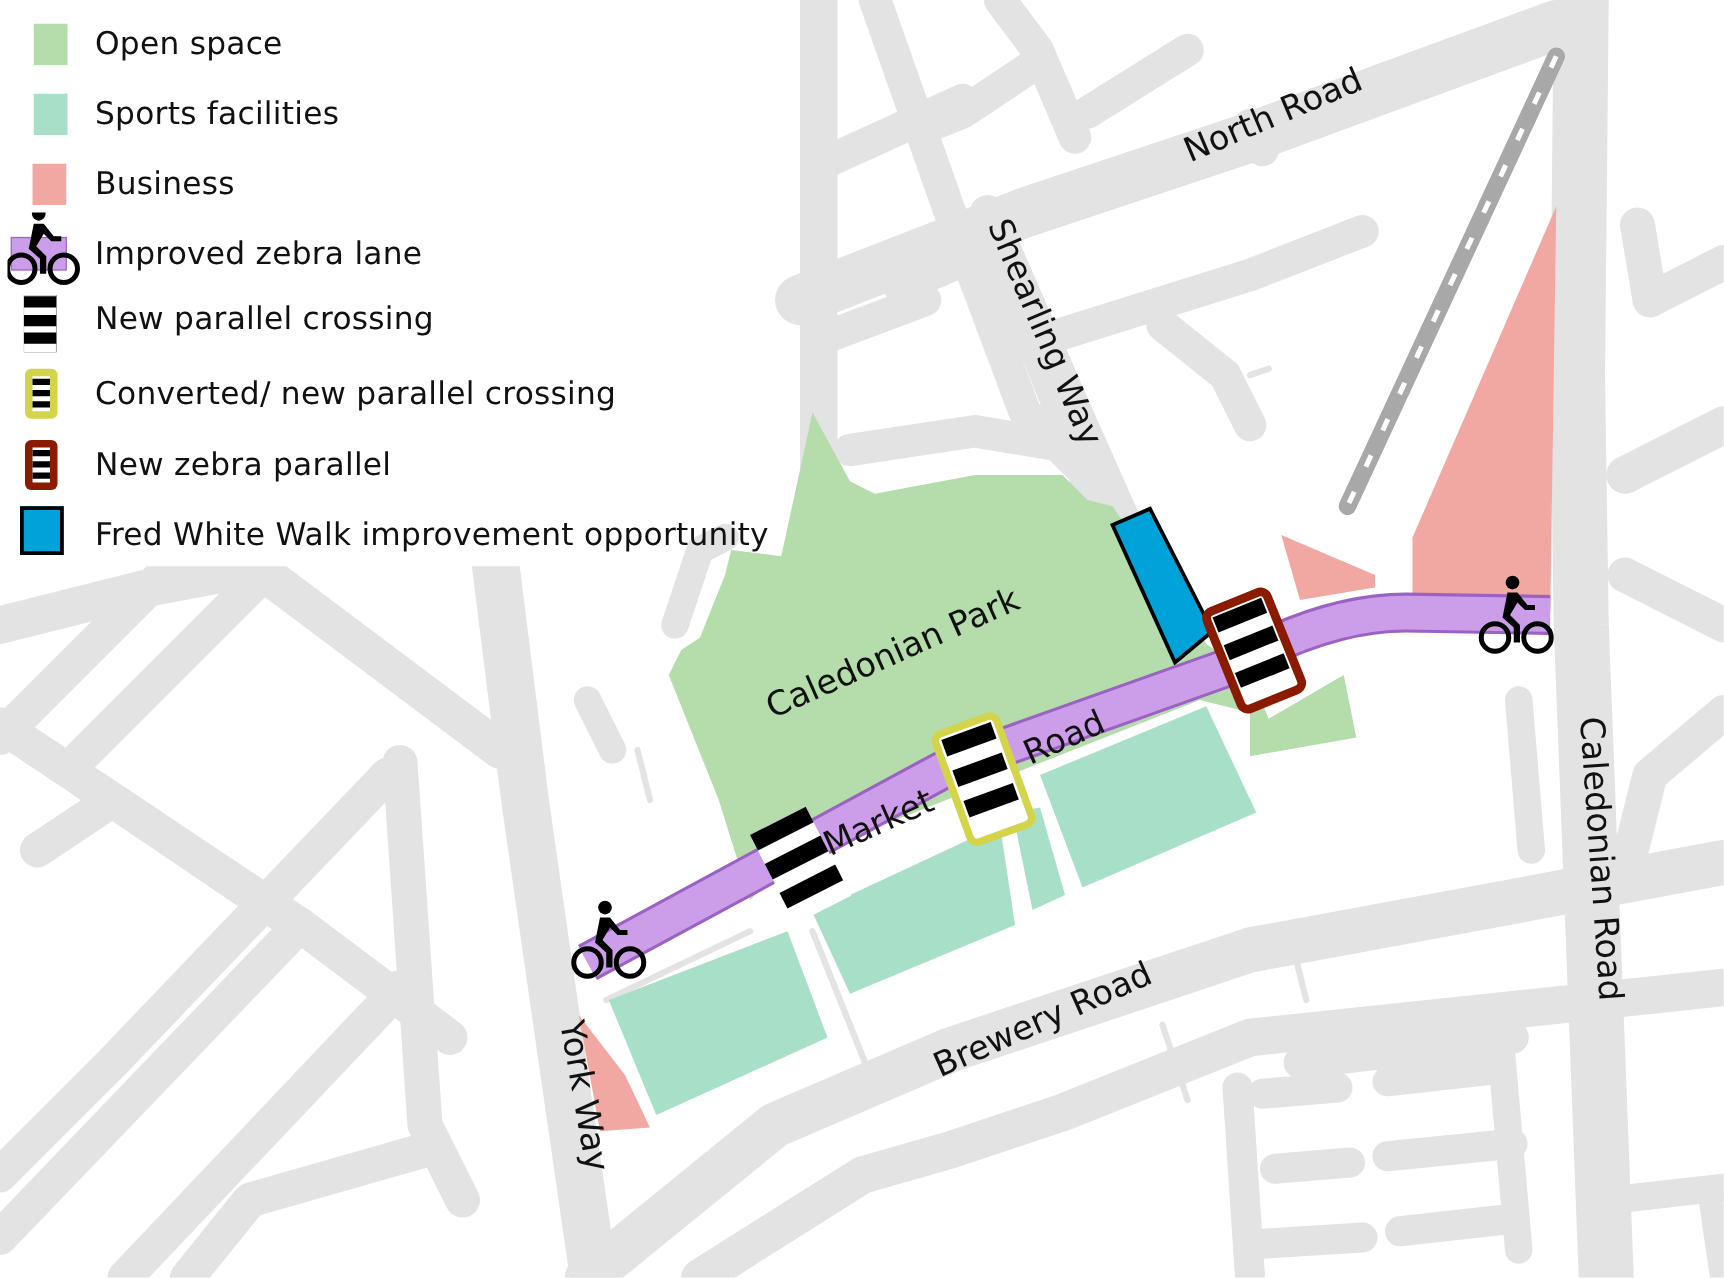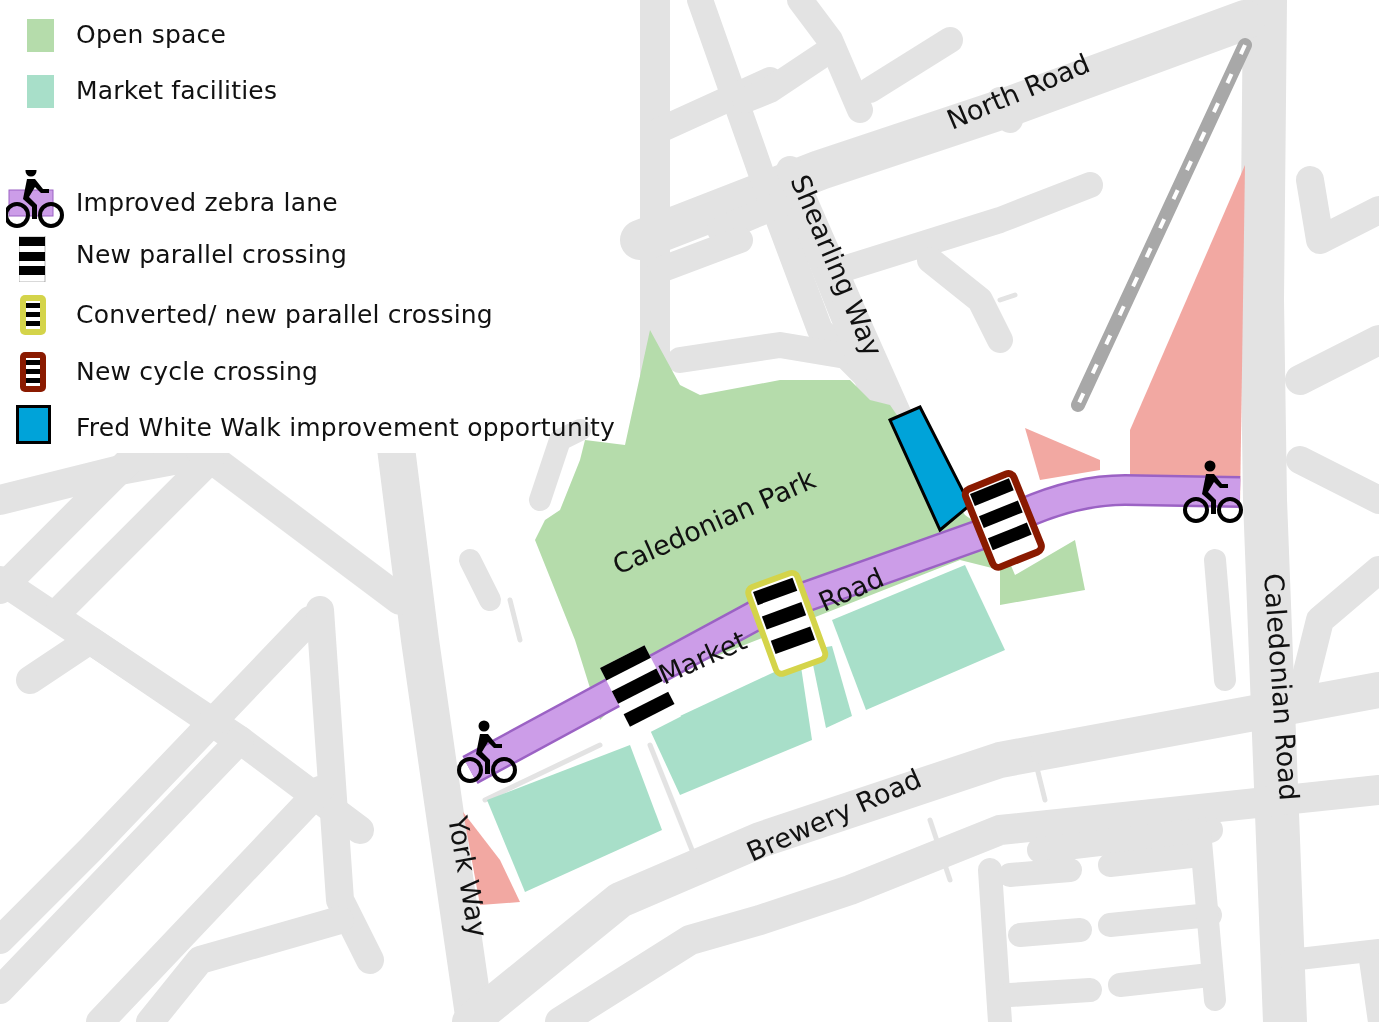--- a/index.html
+++ b/index.html
@@ -163,21 +163,25 @@
   <text class="map-label" transform="translate(1264,574) rotate(86)">Caledonian Road</text>
 </svg>
 
 <div id="legend">
   <div class="legend-item" style="top:16px">
     <div class="swatch" style="left:27px;top:3px;width:27px;height:33px;background:#b5dcab"></div>
     <span class="legend-label">Open space</span>
   </div>
   <div class="legend-item" style="top:72px">
     <div class="swatch" style="left:27px;top:3px;width:27px;height:33px;background:#a8dfc9"></div>
-    <span class="legend-label">Market facilities</span>
+    <span class="legend-label">Sports facilities</span>
+  </div>
+  <div class="legend-item" style="top:128px">
+    <div class="swatch" style="left:26px;top:3px;width:27px;height:33px;background:#f2a8a2"></div>
+    <span class="legend-label">Business</span>
   </div>
   <div class="legend-item" style="top:184px">
     <svg class="swatch" style="left:6px;top:-14px" width="70" height="62" viewBox="0 0 70 62">
       <rect x="3" y="20" width="44" height="26" fill="#cc9de8" stroke="#9b62c4" stroke-width="1"></rect>
       <g transform="translate(25,31)">
           <use href="#bike"></use>
         </g>
     </svg>
     <span class="legend-label">Improved zebra lane</span>
   </div>
@@ -201,19 +205,19 @@
     <span class="legend-label">New parallel crossing</span>
   </div>
   <div class="legend-item" style="top:353px">
     <svg class="swatch" style="left:18px;top:-3px" width="30" height="44" viewBox="0 0 30 44">
       <rect x="2" y="2" width="26" height="40" rx="5" fill="#8a1a00"></rect>
       <rect x="8" y="8" width="14" height="28" fill="#fff"></rect>
       <rect x="8" y="10" width="14" height="5" fill="#000"></rect>
       <rect x="8" y="19" width="14" height="5" fill="#000"></rect>
       <rect x="8" y="28" width="14" height="5" fill="#000"></rect>
     </svg>
-    <span class="legend-label">New cycle crossing</span>
+    <span class="legend-label">New zebra parallel</span>
   </div>
   <div class="legend-item" style="top:409px">
     <div class="swatch" style="left:16px;top:-4px;width:29px;height:33px;background:#00a3d9;border:3px solid #000"></div>
     <span class="legend-label">Fred White Walk improvement opportunity</span>
   </div>
 </div>
 
 </body></html>

